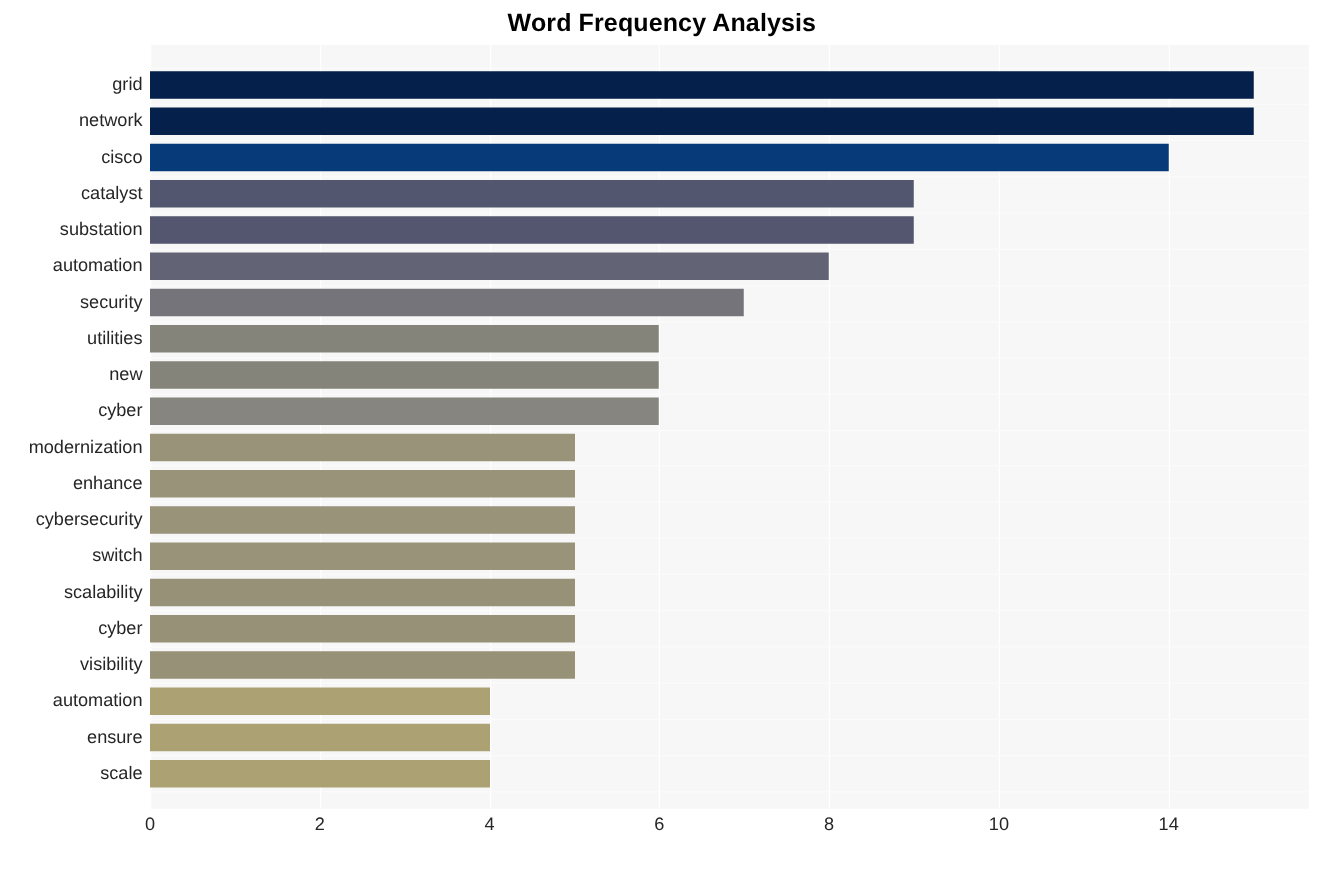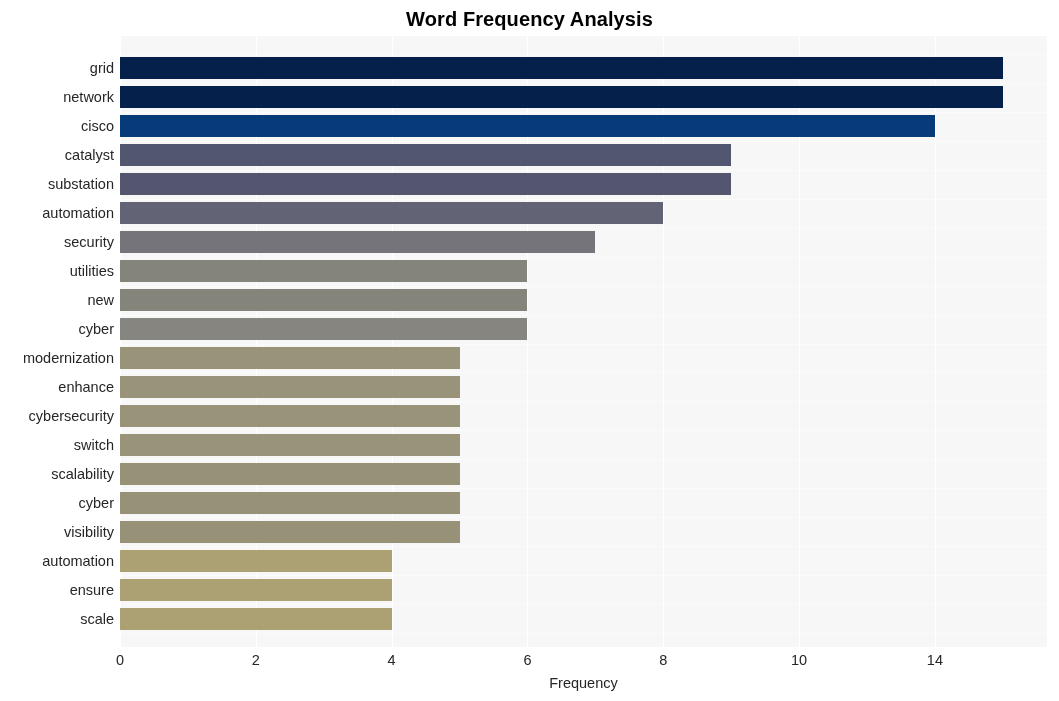--- a/index.html
+++ b/index.html
@@ -208,15 +208,14 @@
   <div id="x-axis">
       <div class="xtick" style="left: 0px;">0</div>
       <div class="xtick" style="left: 135.824px;">2</div>
       <div class="xtick" style="left: 271.648px;">4</div>
       <div class="xtick" style="left: 407.473px;">6</div>
       <div class="xtick" style="left: 543.297px;">8</div>
       <div class="xtick" style="left: 679.121px;">10</div>
       <div class="xtick" style="left: 814.945px;">14</div>
     </div>
 
-  <div id="xlabel">Frequency</div>
 
 </div>
 
 </body></html>

